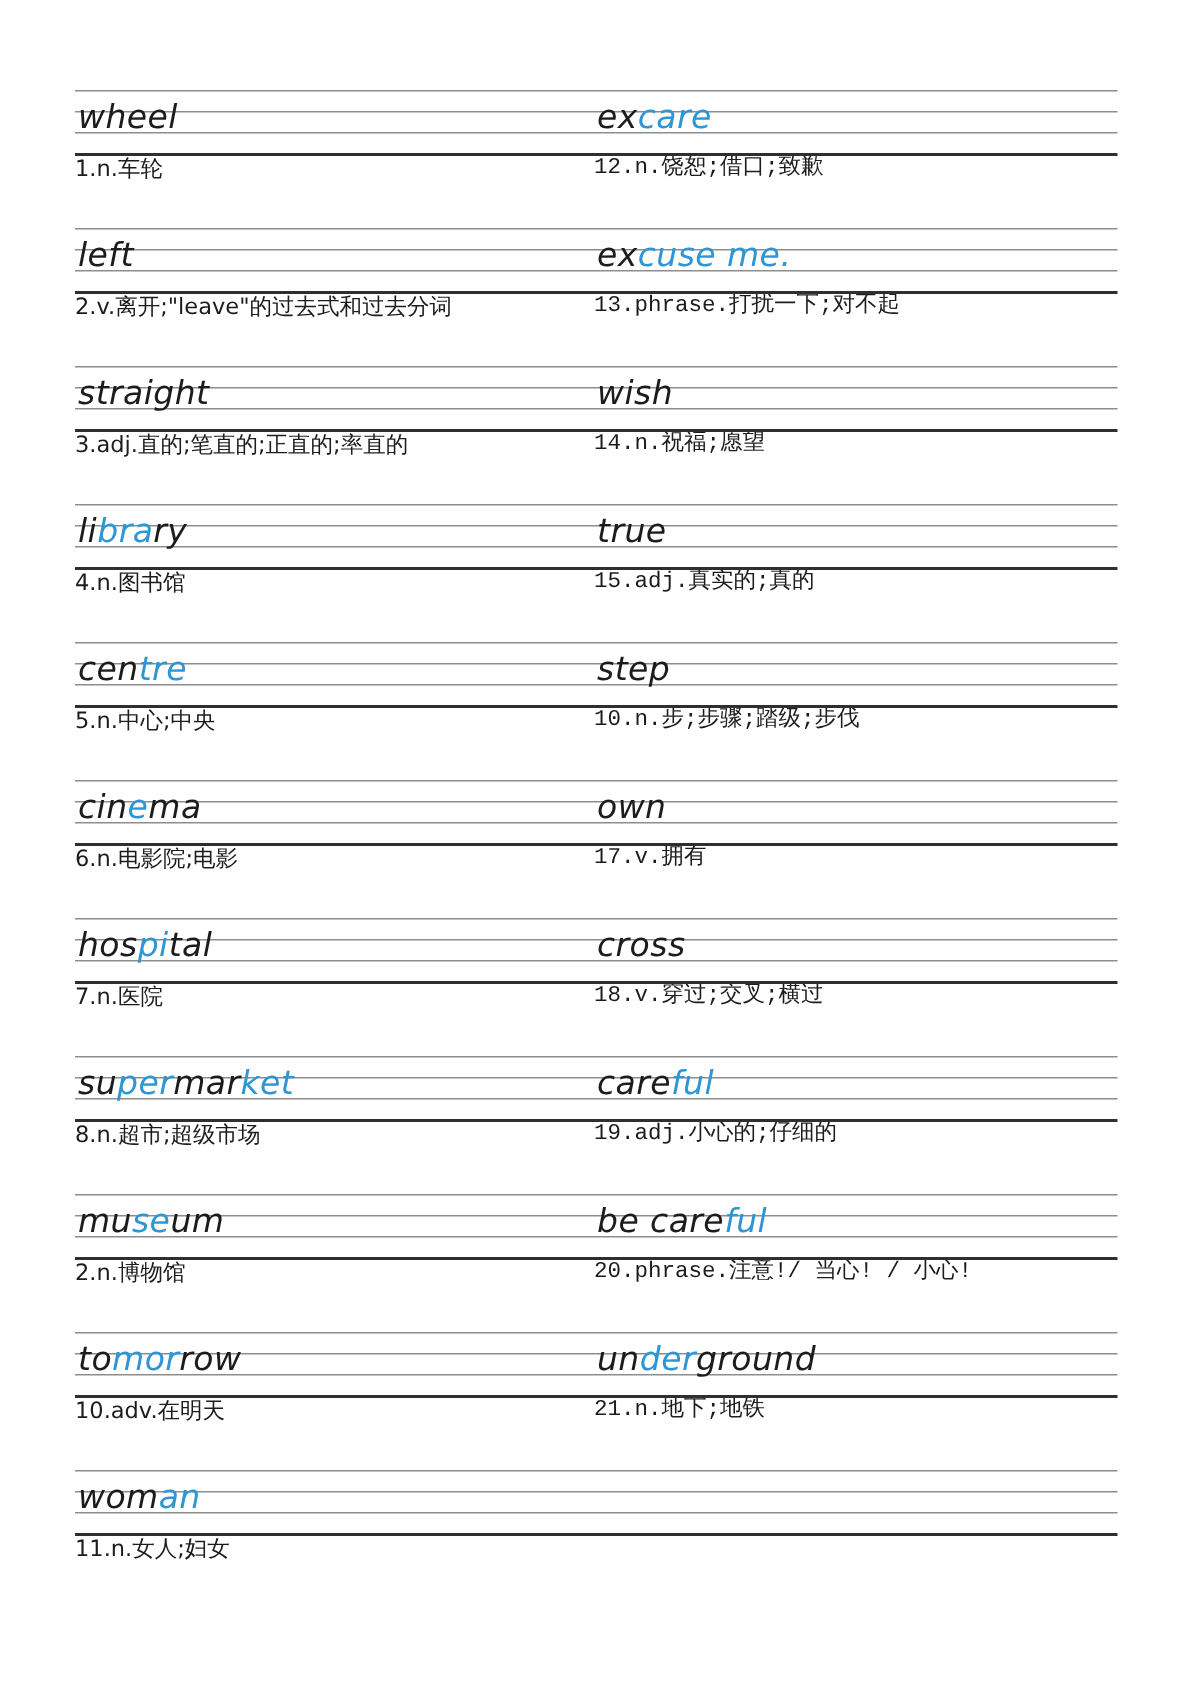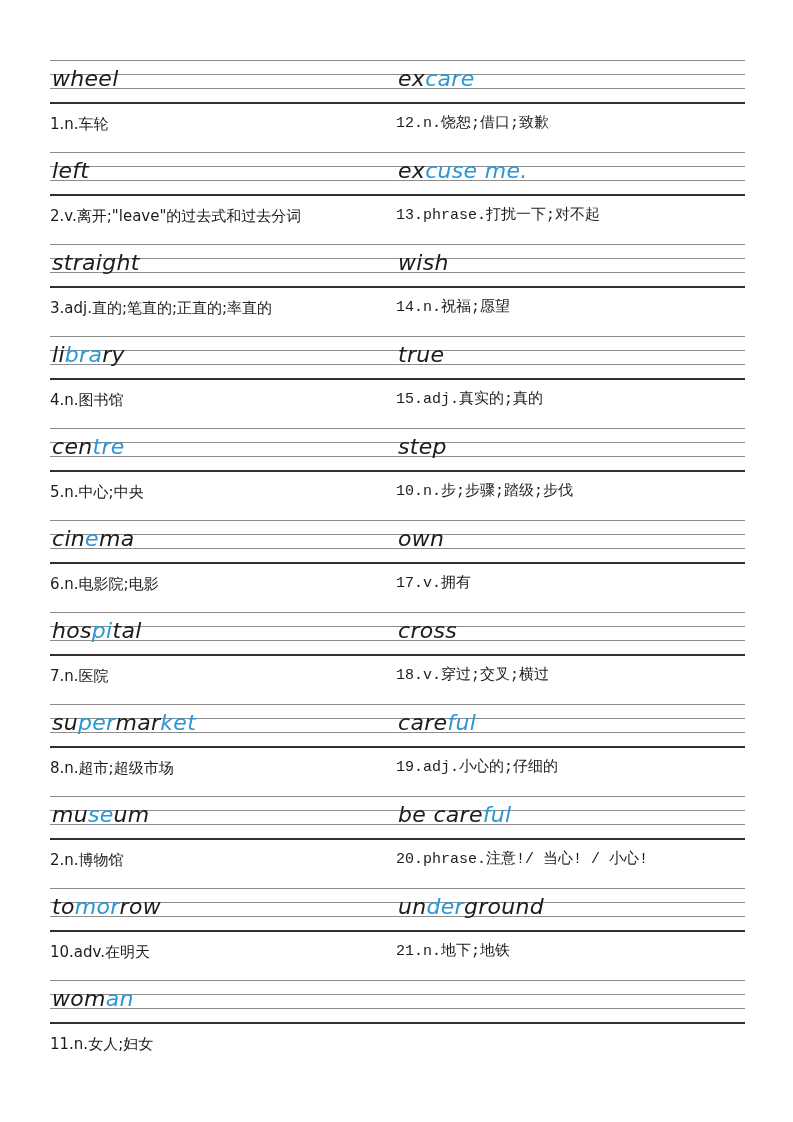--- a/index.html
+++ b/index.html
@@ -17,21 +17,21 @@
   .l3{top:28px;}
   .l4{top:42px;height:1.5px;background:var(--line-dark);}
   .word{
     position:absolute;top:4px;z-index:2;
     font-style:italic;font-size:22px;line-height:30px;font-weight:500;
     color:var(--ink);letter-spacing:0.3px;white-space:nowrap;
   }
   .word.left{left:2px;}
   .word.right{left:348px;}
   .seg.hl{color:var(--highlight);}
-  .defs{display:flex;padding-top:12px;}
+  .defs{display:flex;padding-top:0;}
   .def{font-size:15px;line-height:20px;color:var(--ink);white-space:nowrap;}
   .def.left{width:346px;}
   .def.right{flex:1;font-family:Liberation Mono, monospace;}
 </style>
 </head>
 <body>
 
 <div class="page">
     <div class="vrow">
       <div class="grid">

